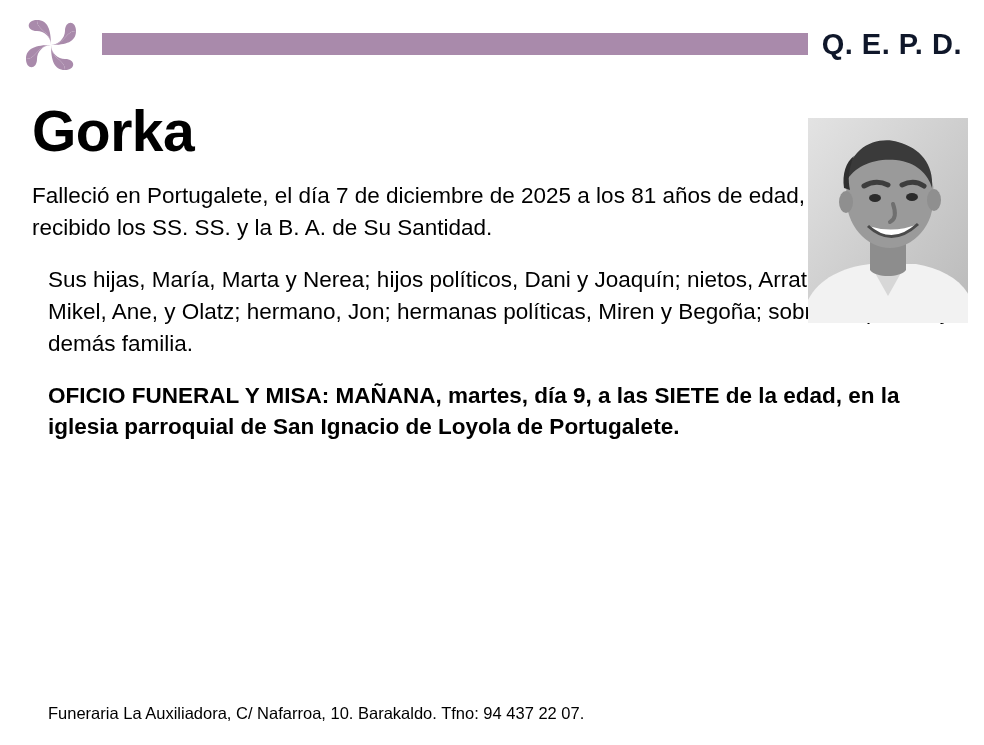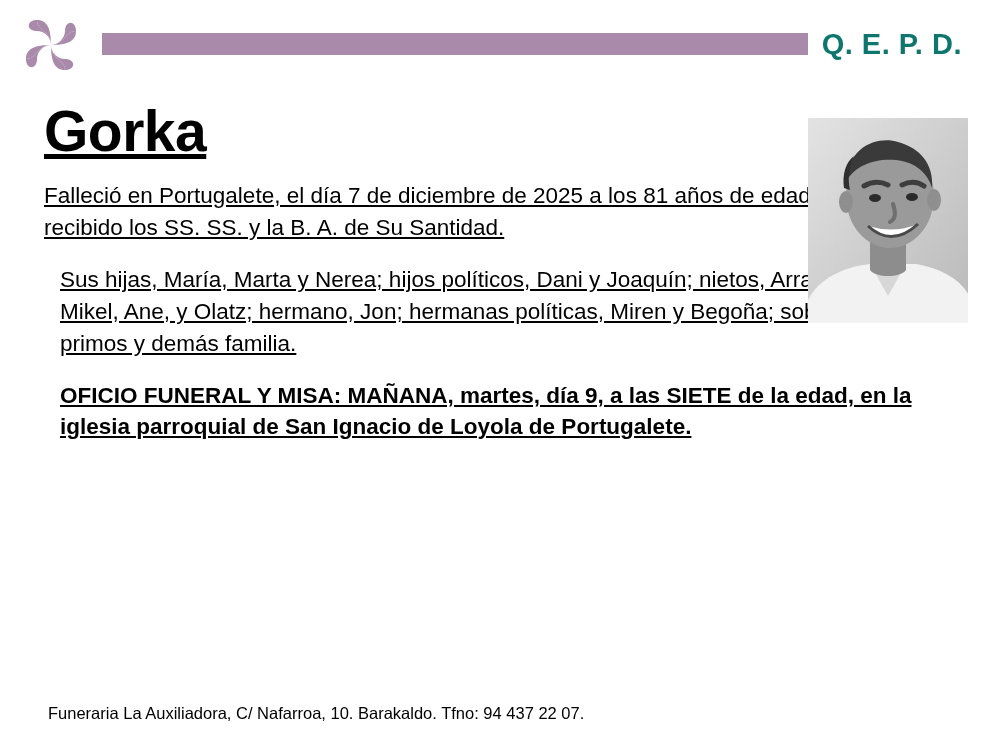--- a/index.html
+++ b/index.html
@@ -46,32 +46,31 @@
     height: 22px;
     background: #a98aab;
     margin-left: 22px;
     margin-right: 14px;
   }
   .qepd {
     flex: 0 0 auto;
     font-size: 29px;
     font-weight: bold;
     letter-spacing: 0.5px;
-    color: #0f766e;
+    color: #0f172a;
     white-space: nowrap;
     padding-right: 4px;
     font-family: "Liberation Sans", sans-serif;
   }
 
   
   .content {
     position: relative;
-    padding: 0 44px;
+    padding: 0 32px;
     box-sizing: border-box;
-    text-decoration: underline;
   }
 
   .portrait {
     position: absolute;
     top: 18px;
     right: 16px;
     width: 160px;
     height: 205px;
     overflow: hidden;
     background: #cfcfcf;

